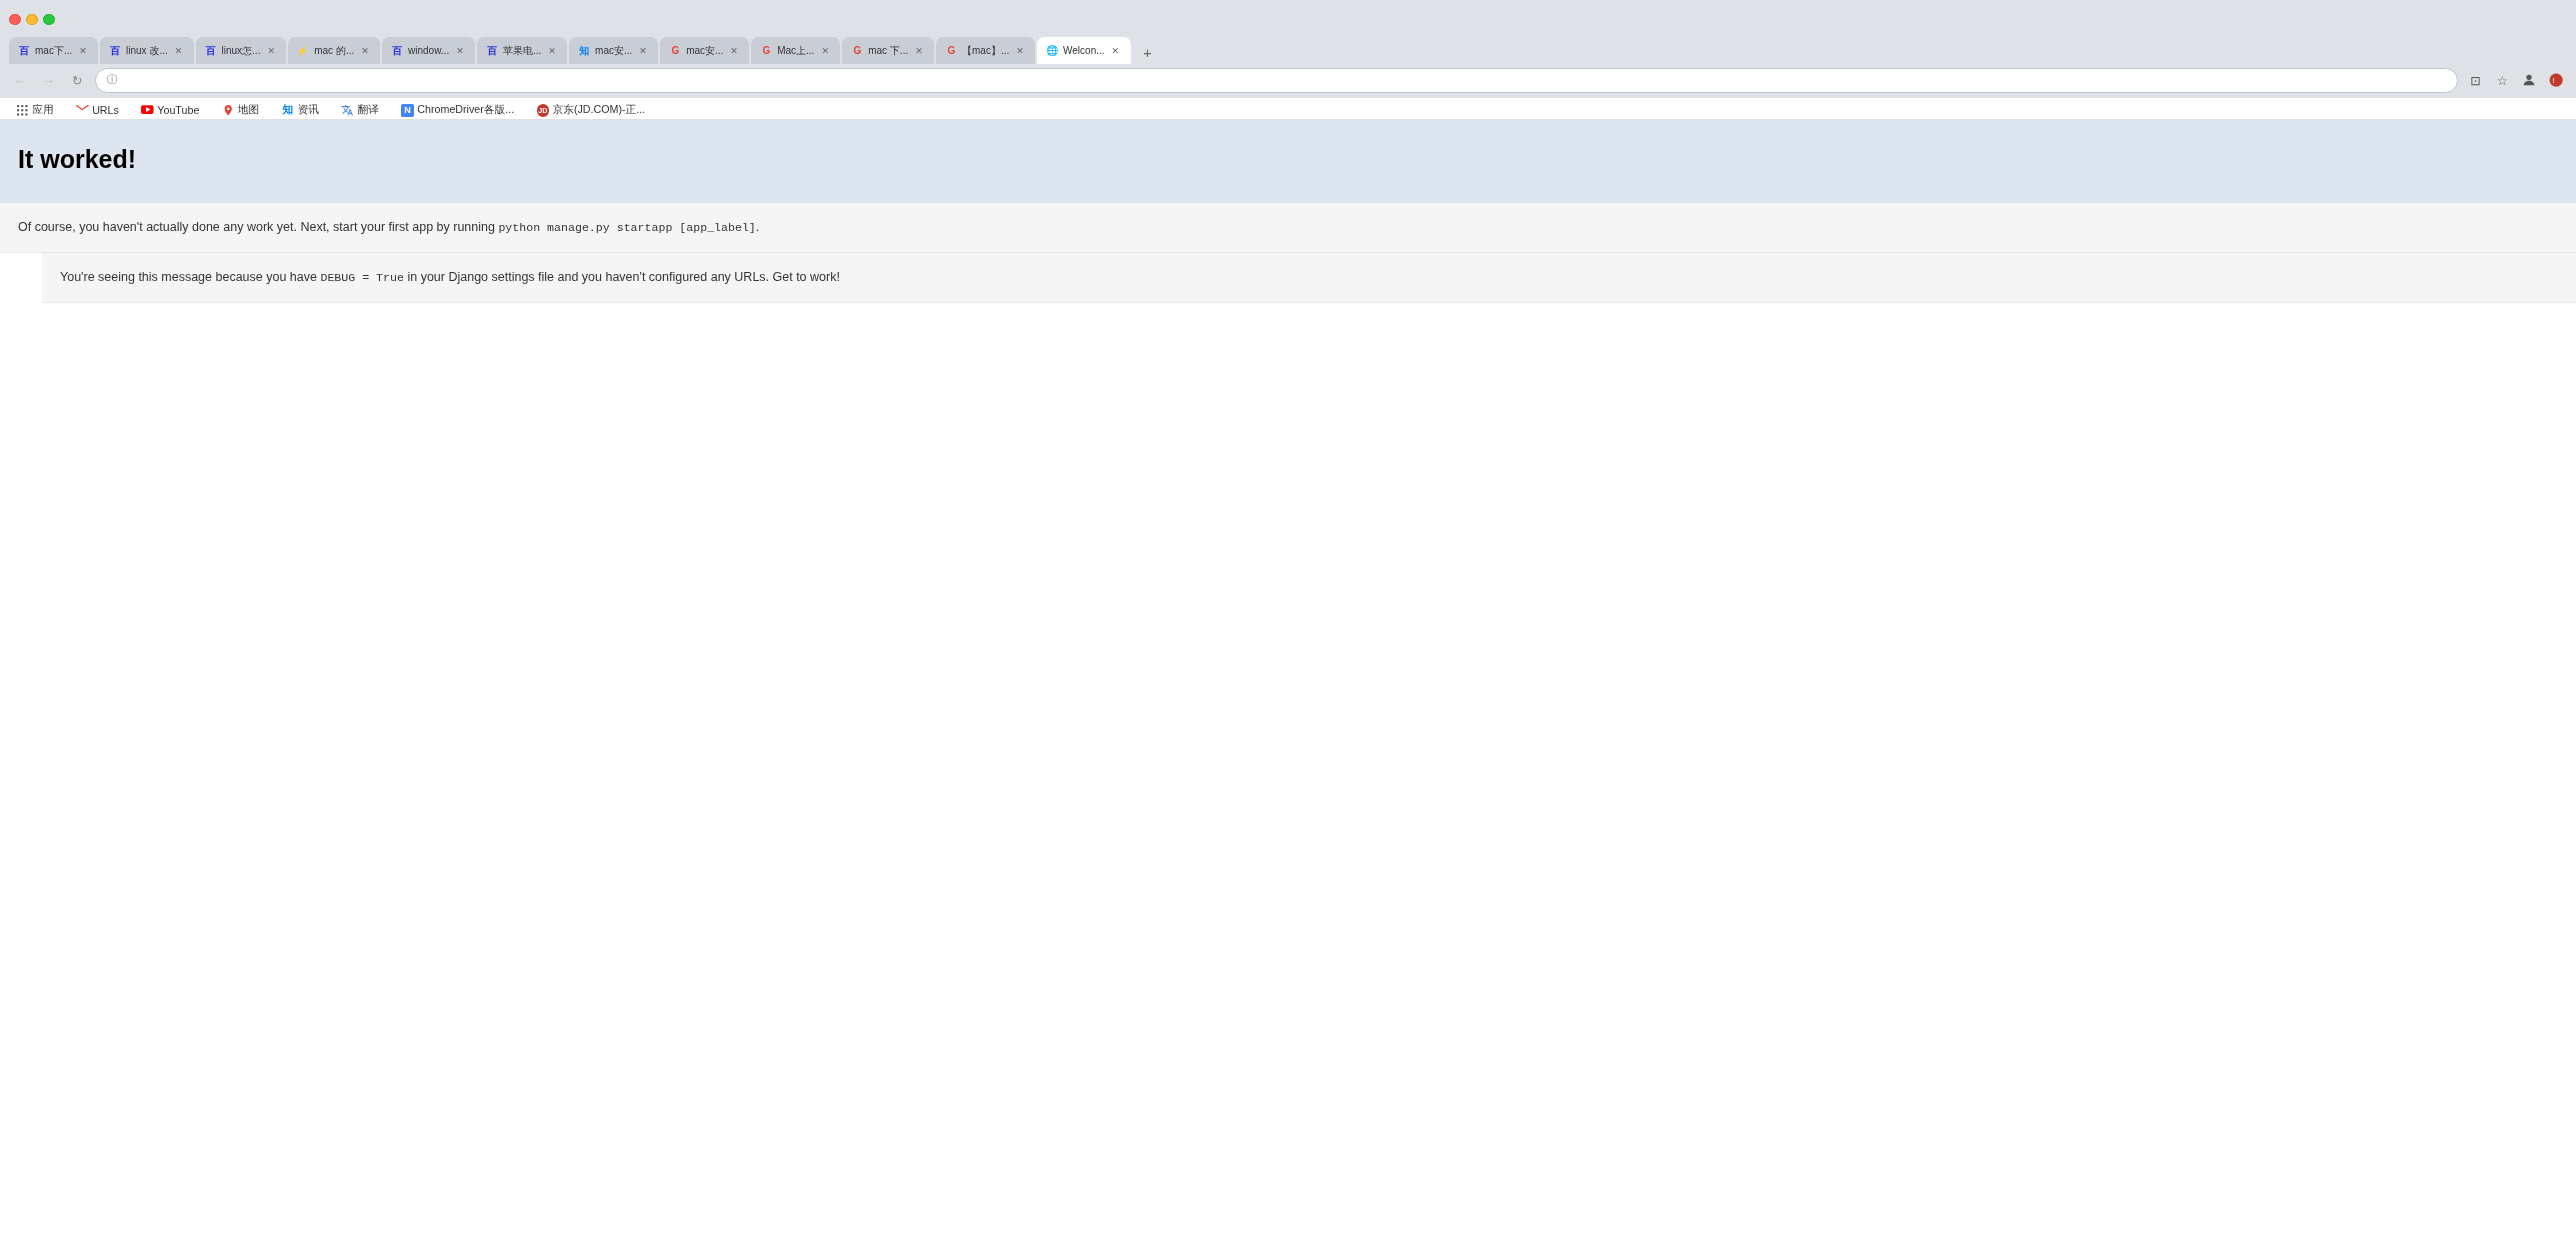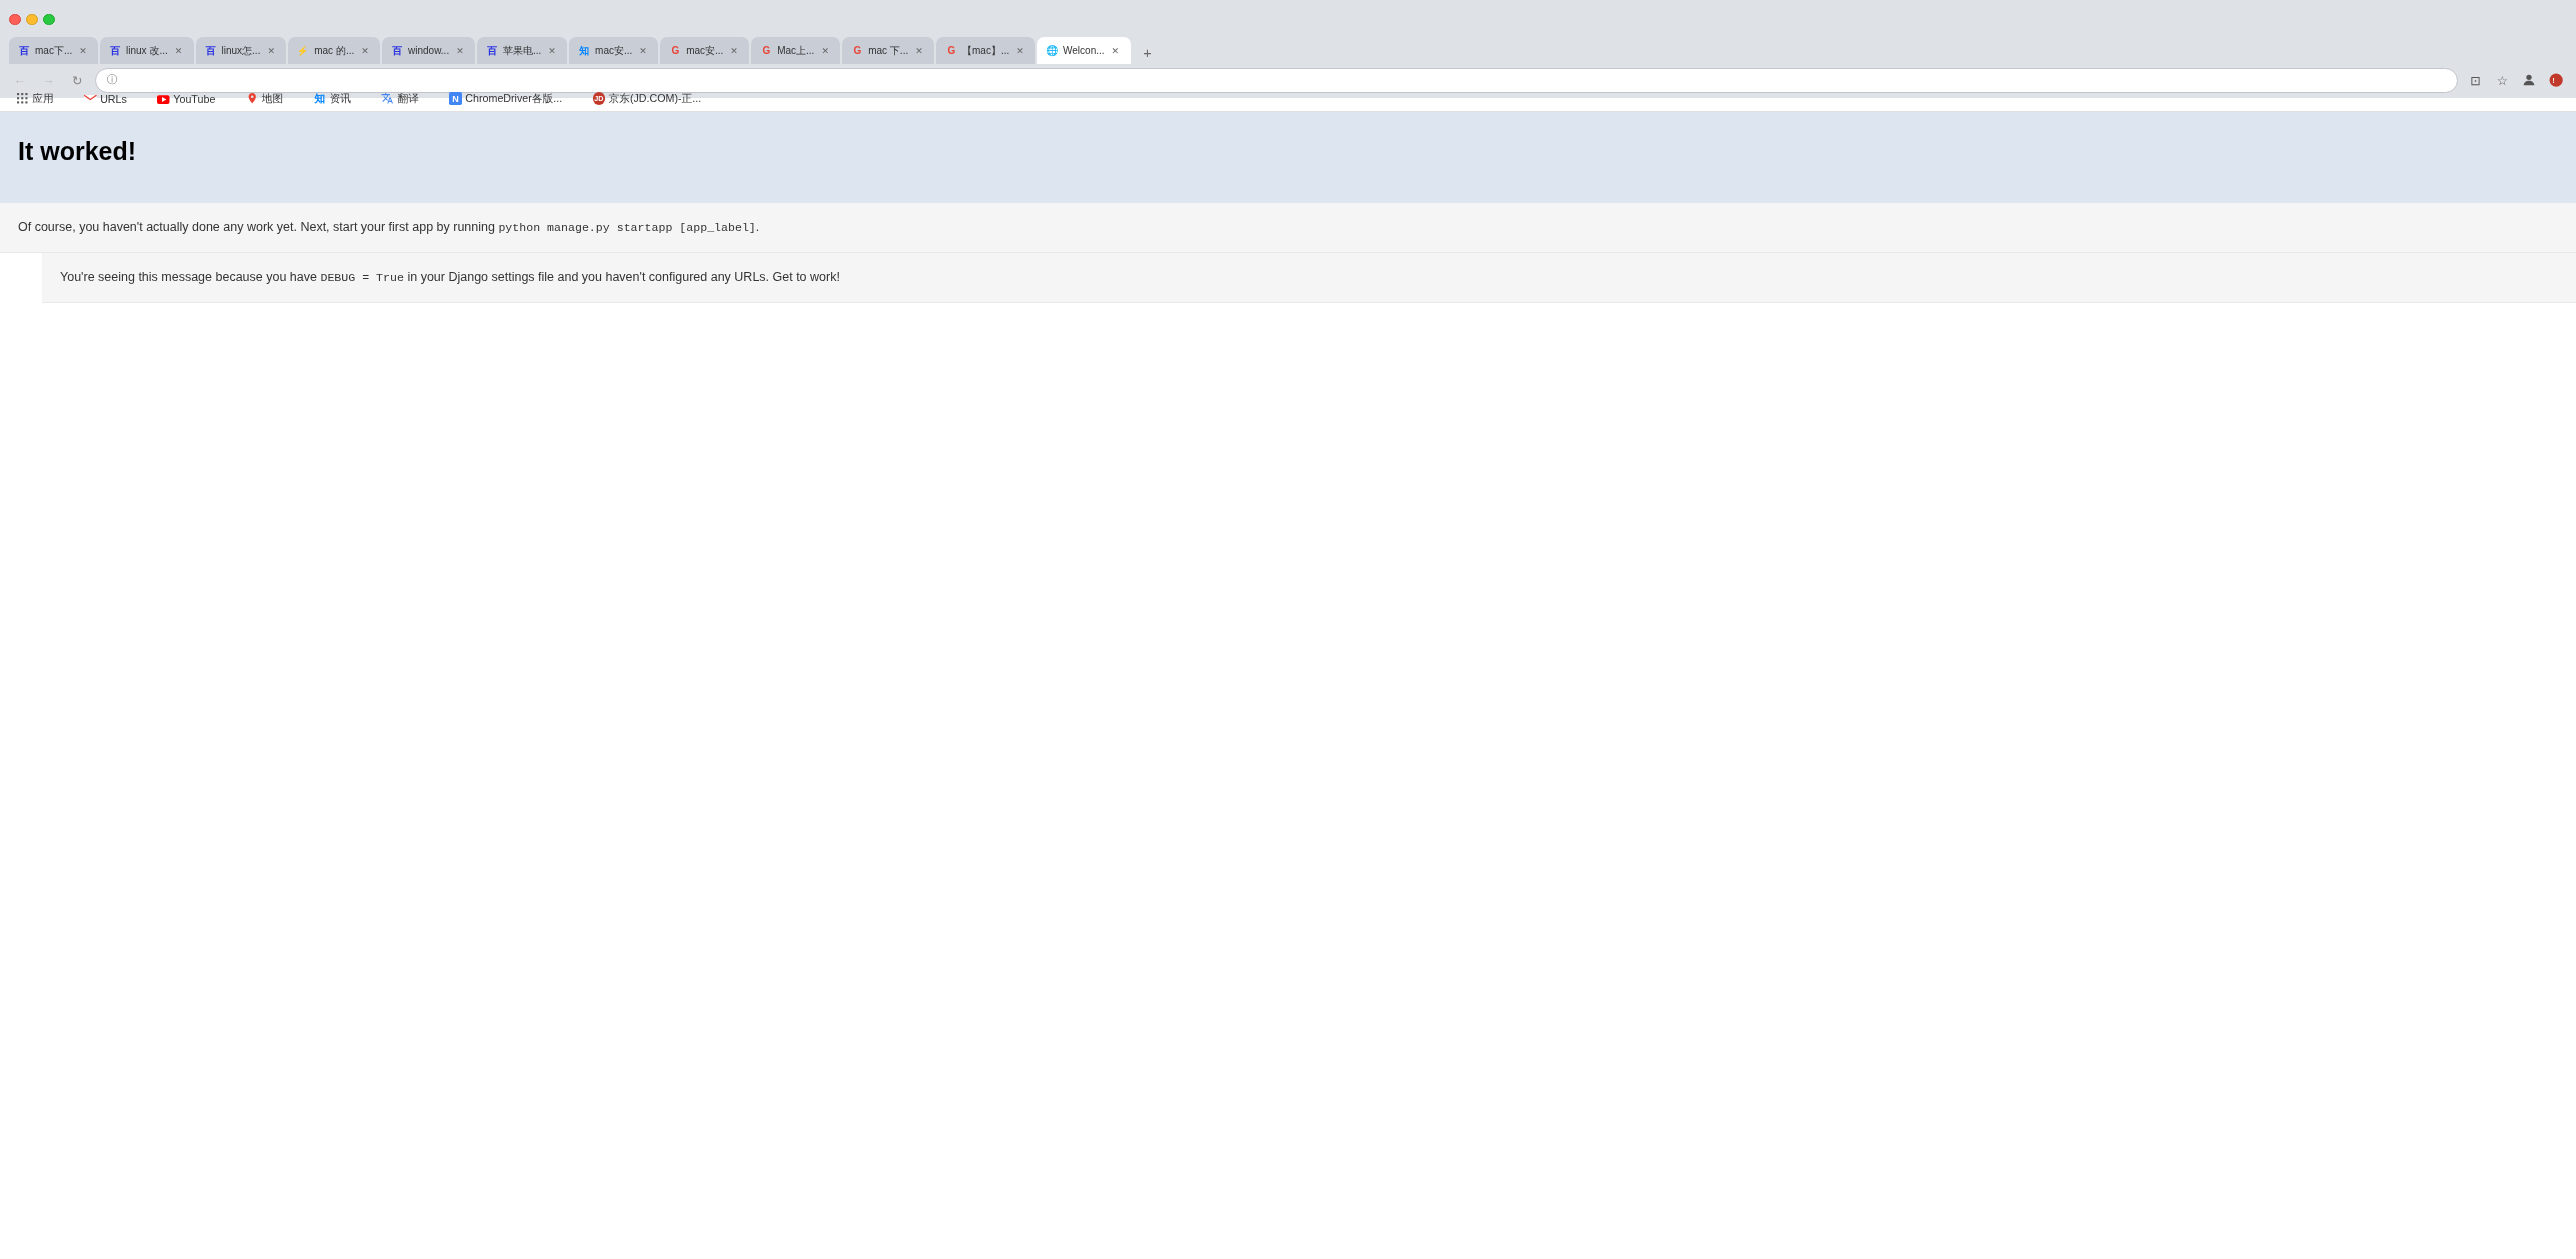--- a/index.html
+++ b/index.html
@@ -137,26 +137,26 @@
       justify-content: center;
       font-size: 12.5px;
       color: #555;
       cursor: pointer;
       border-radius: 50%;
     }
 
     
     .bookmarks-bar {
       display: flex;
-      align-items: flex-end;
+      align-items: flex-start;
       padding: 2.7px 9px;
       background: #fff;
       border-bottom: 0.9px solid #e0e0e0;
-      gap: 16px;
-      height: 14px;
+      gap: 8px;
+      height: 22px;
     }
     .bookmark-item {
       display: flex;
       align-items: center;
       gap: 3.6px;
       padding: 2.7px 7.2px;
       border-radius: 3.6px;
       font-size: 10.7px;
       color: #333;
       cursor: pointer;
@@ -174,21 +174,21 @@
     
     .page-content { width: 100%; }
     .hero-section {
       background: #dde5f0;
       padding: 25px 18px 29px 18px;
     }
     .hero-title {
       font-size: 25px;
       font-weight: 700;
       color: #000;
-      margin-bottom: 8px;
+      margin-bottom: 0;
     }
     .hero-subtitle {
       font-size: 15px;
       color: #444;
       font-weight: 400;
     }
     .info-section {
       background: #f5f5f5;
       border-bottom: 0.9px solid #e8e8e8;
       padding: 14.3px 18px;

